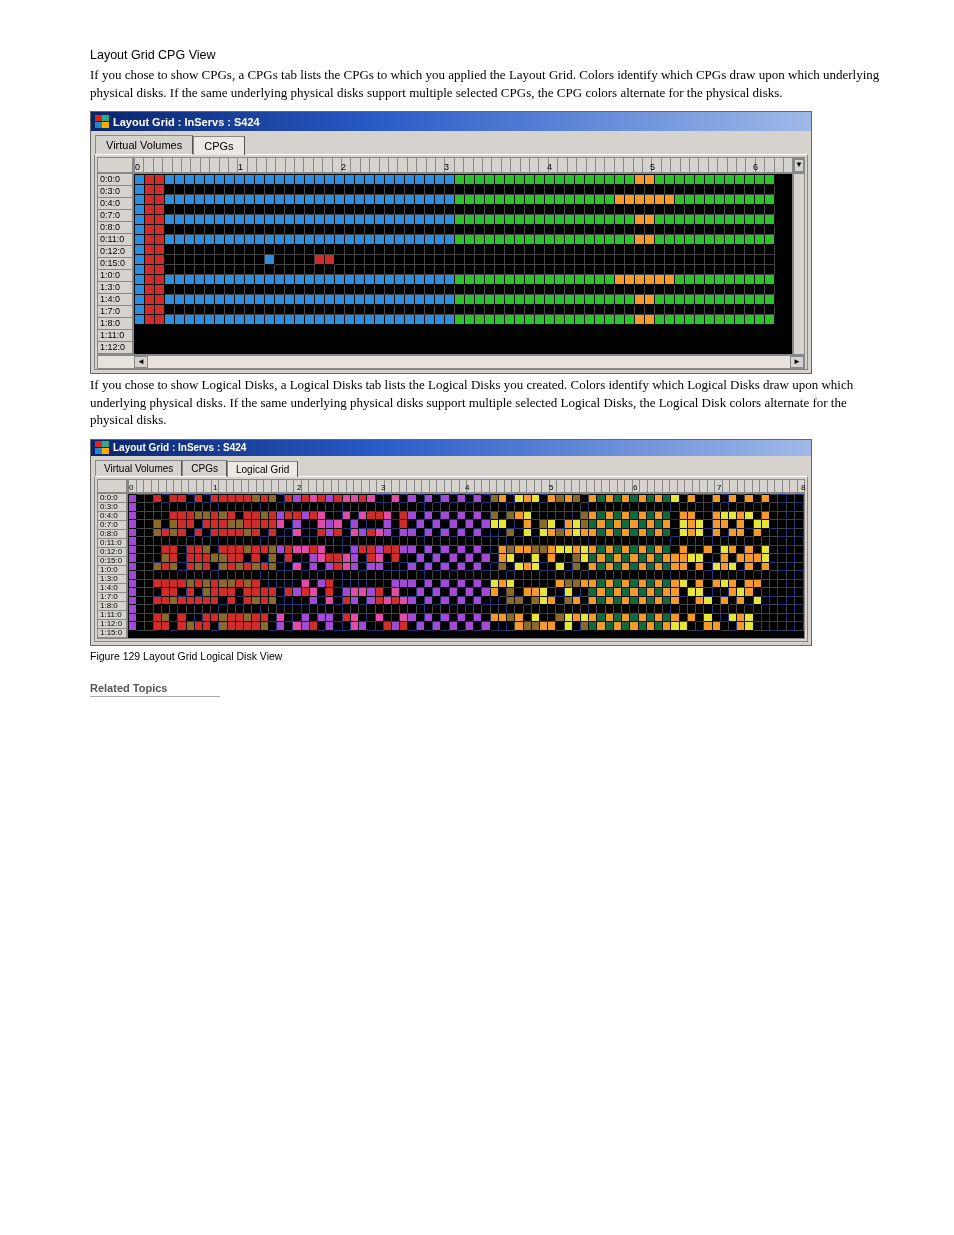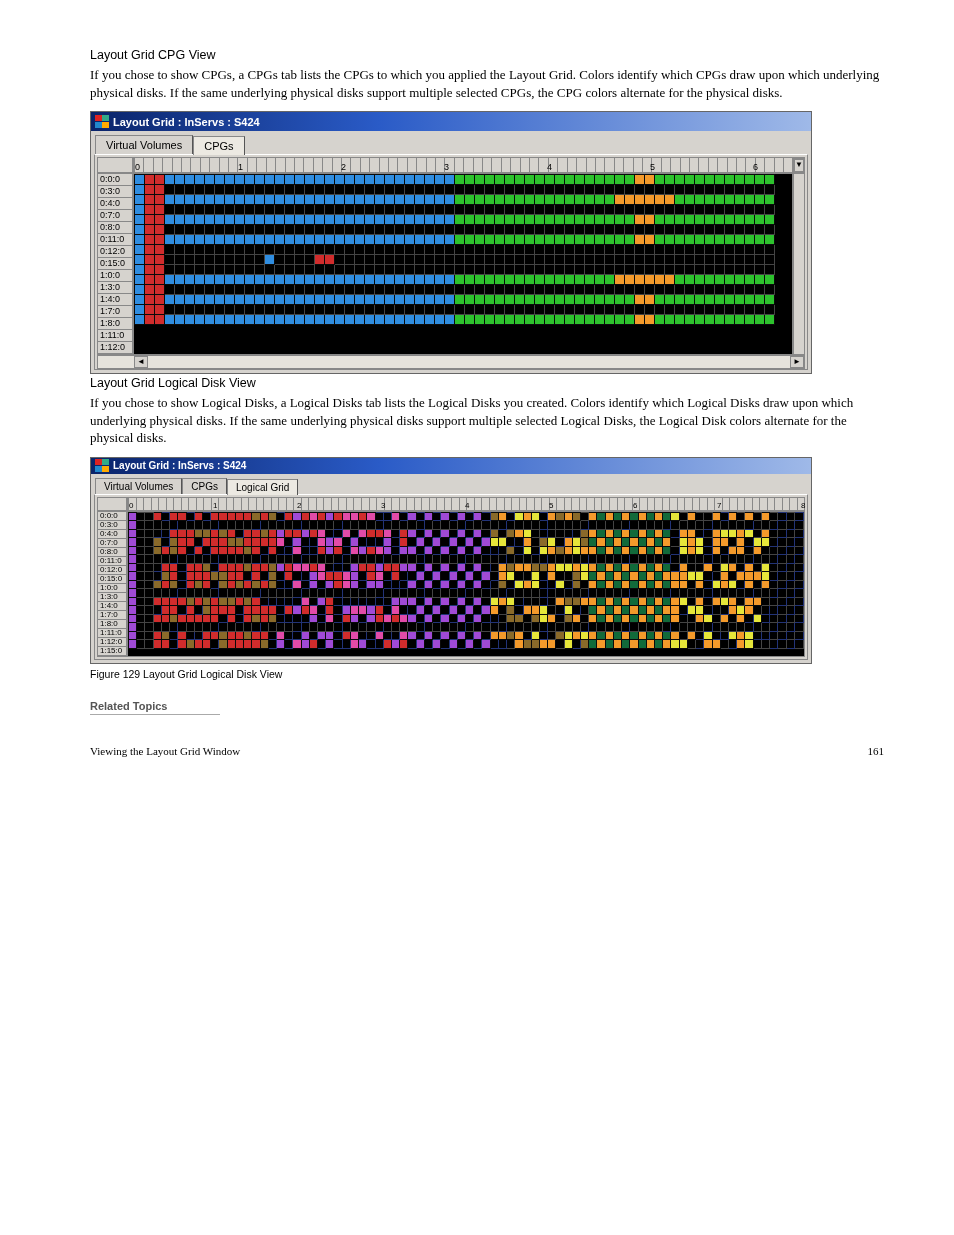--- a/index.html
+++ b/index.html
@@ -1338,21 +1338,20 @@
           </div>
       <div class="blank"></div>
       <div class="hscroll">
         <div class="left">◄</div>
         <div class="right">►</div>
       </div>
     </div>
   </div>
 </div>
 
-<p class="group-header">Layout Grid Logical Disk View</p>
 <p class="body-text">If you chose to show Logical Disks, a Logical Disks tab lists the Logical Disks you created. Colors identify which Logical Disks draw upon which underlying physical disks. If the same underlying physical disks support multiple selected Logical Disks, the Logical Disk colors alternate for the physical disks.</p>
 
 <div class="win small" id="winB">
   <div class="titlebar">
     <span class="ticon"></span>
     <span class="ttext">Layout Grid : InServs : S424</span>
   </div>
   <div class="tabbar" id="tabsB">
         <div class="tab">Virtual Volumes</div>
         <div class="tab">CPGs</div>
@@ -2833,18 +2832,14 @@
           </div>
       <div class="blank" style="border:none"></div>
     </div>
   </div>
 </div>
 <p class="caption">Figure 129 Layout Grid Logical Disk View</p>
 
 <p class="section-title">Related Topics</p>
 <hr class="section-rule">
 
-<div class="footer">
-  <span>Viewing the Layout Grid Window</span>
-  <span>161</span>
-</div>
 
 </div>
 
 </body></html>

